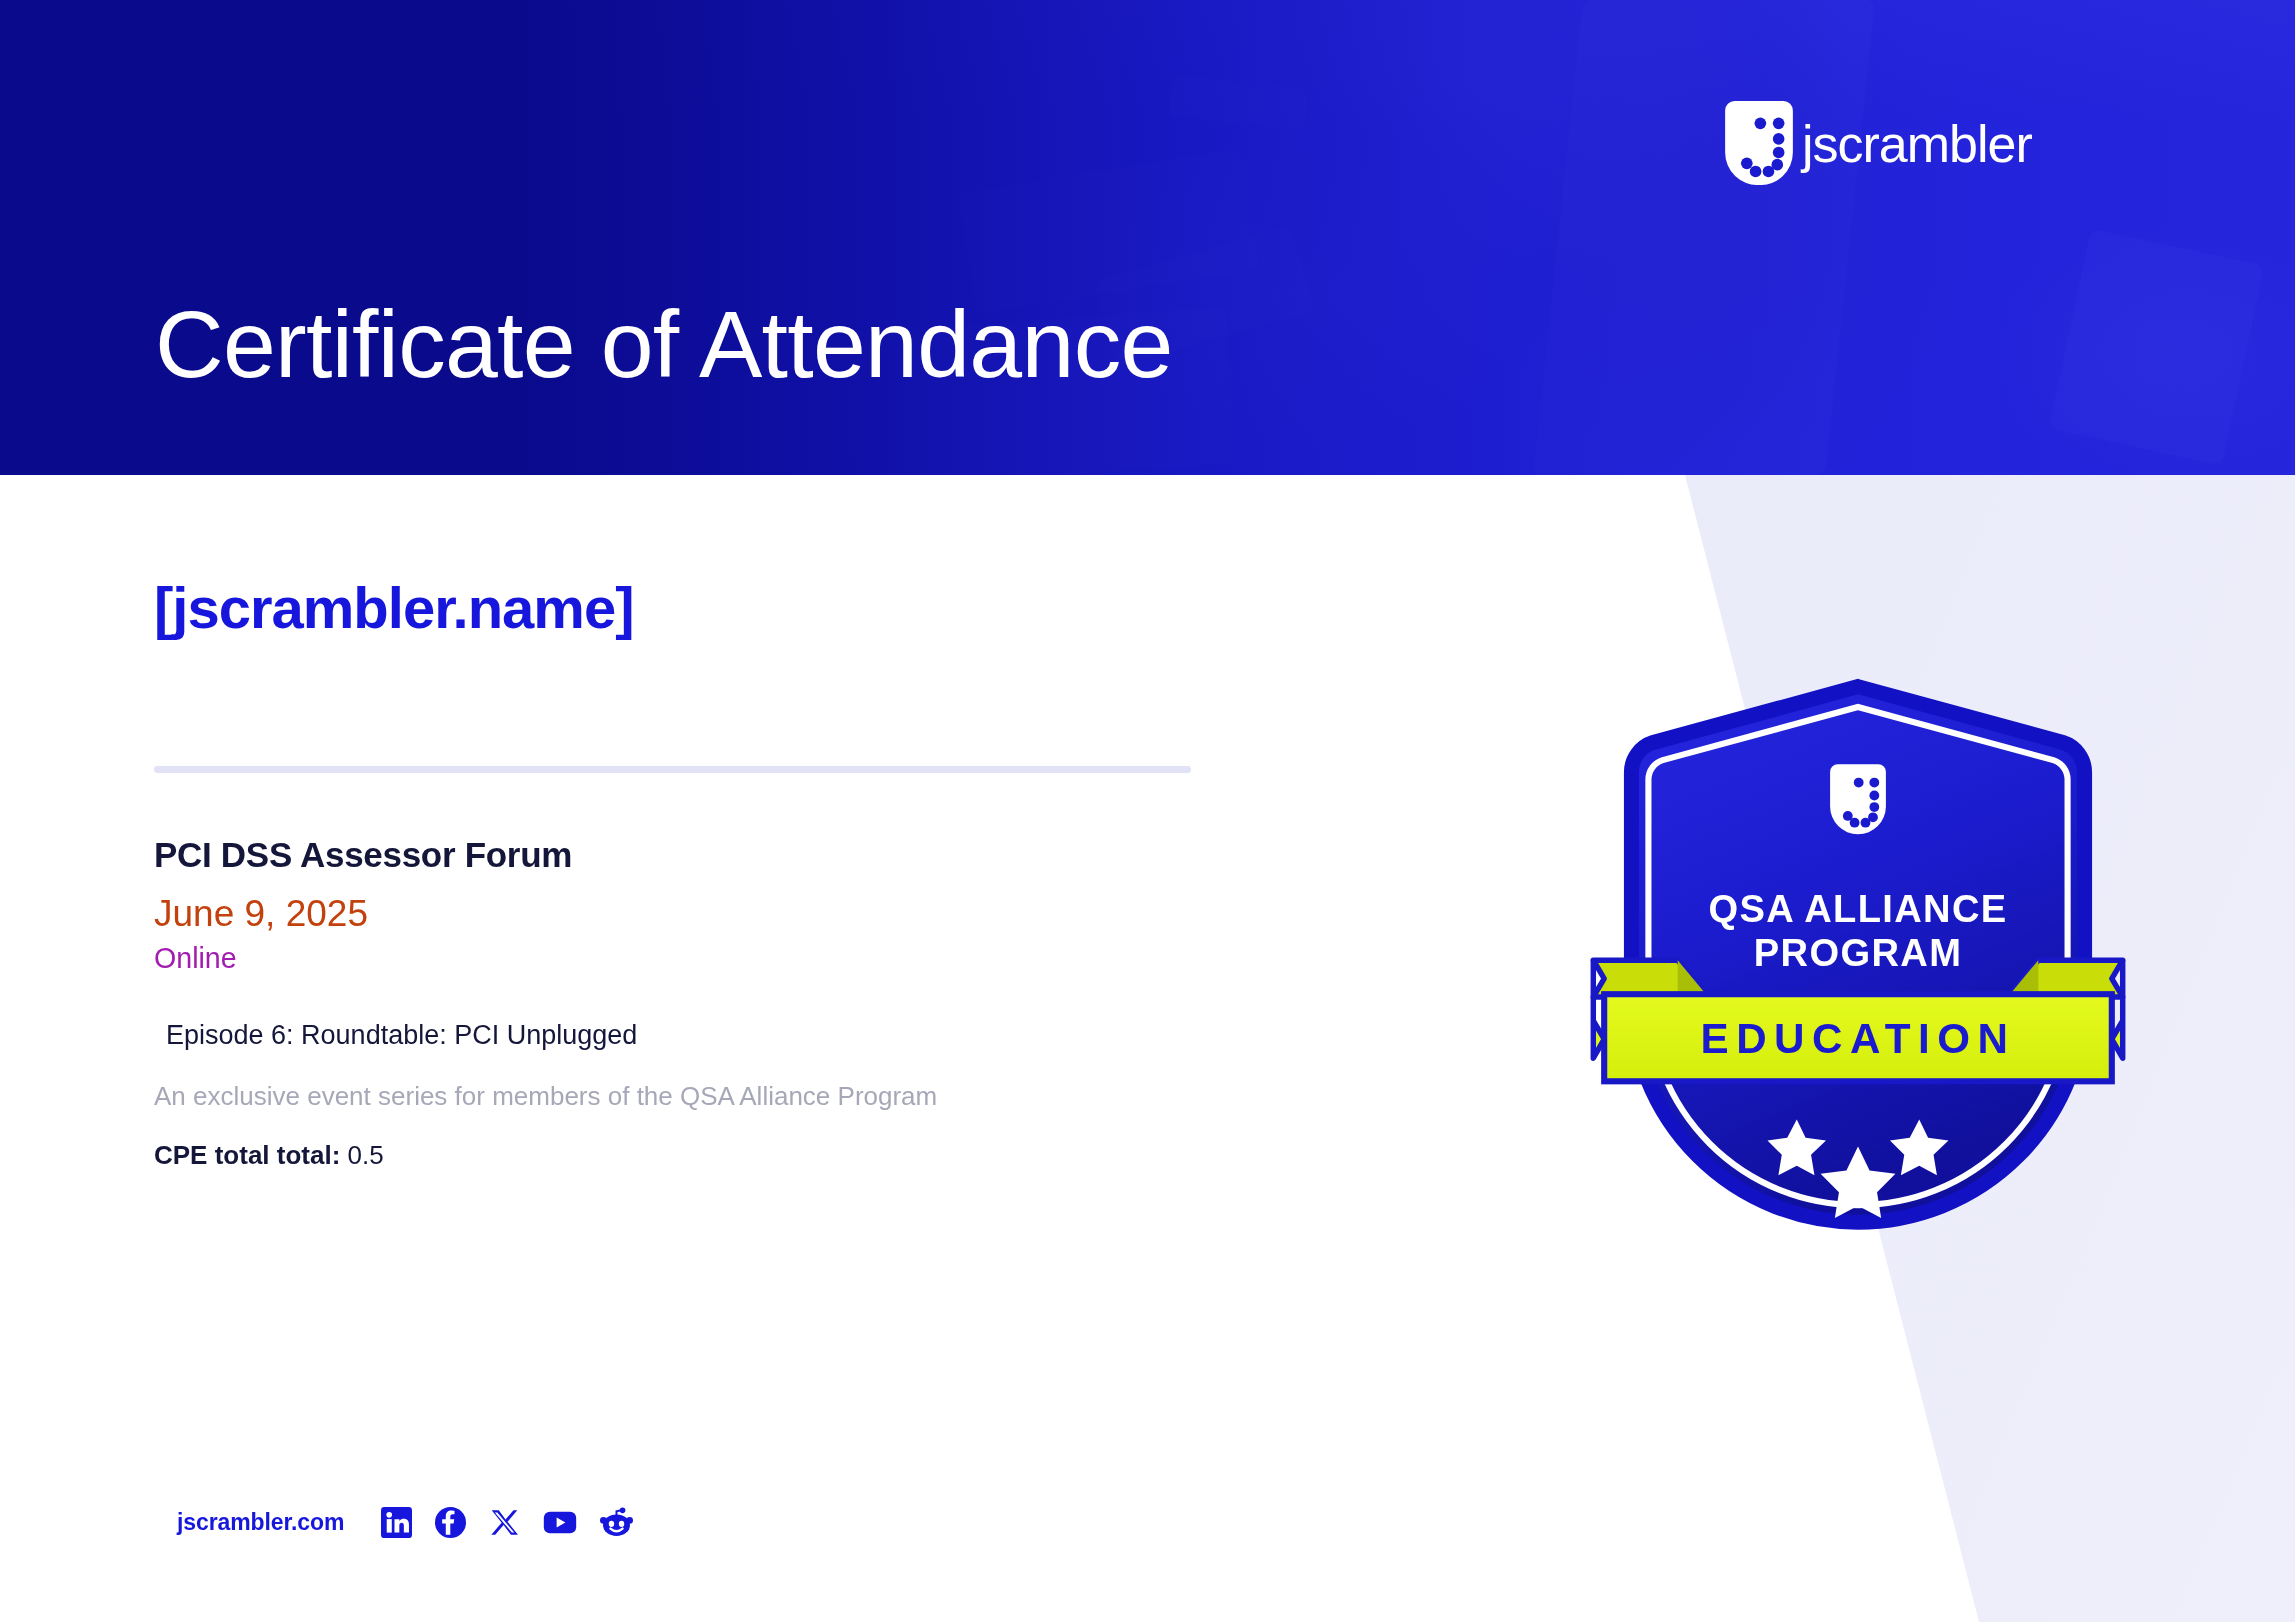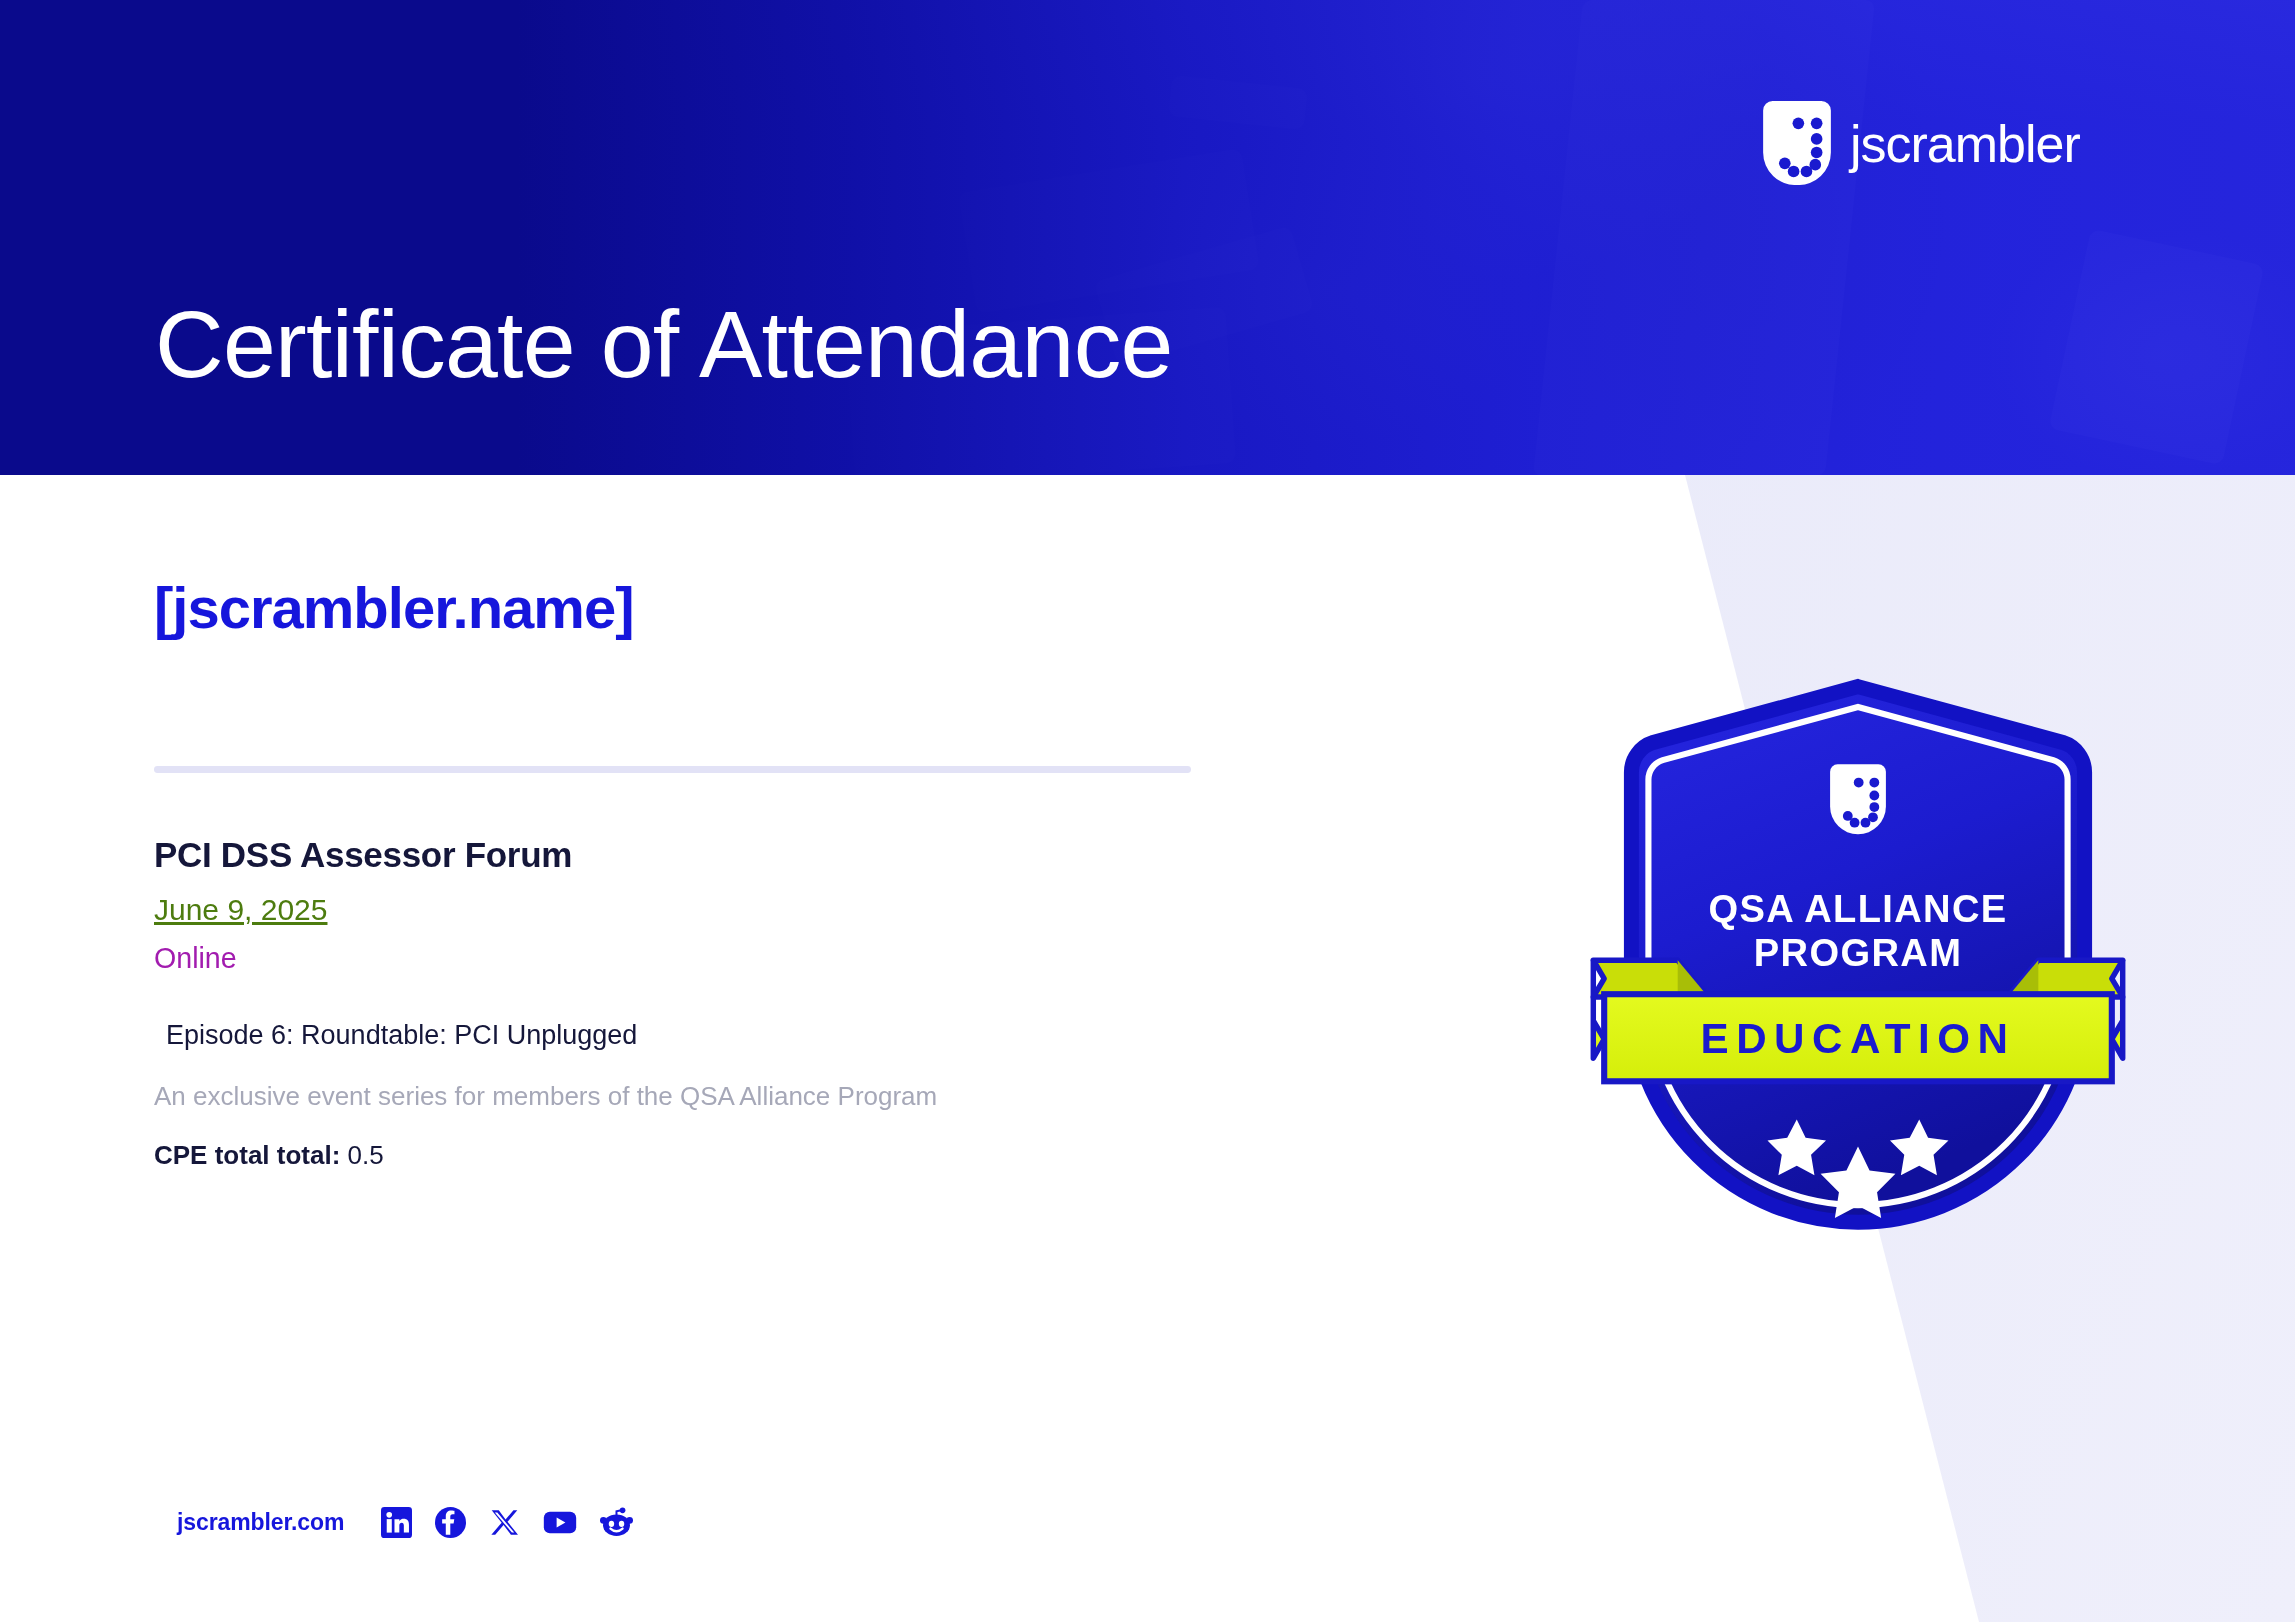--- a/index.html
+++ b/index.html
@@ -79,25 +79,25 @@
     line-height: 1;
     letter-spacing: -0.7px;
     color: #ffffff;
     font-weight: 400;
     white-space: nowrap;
   }
 
   
   .brand-logo {
     position: absolute;
-    left: 1763px;
+    left: 1725px;
     top: 101px;
     display: flex;
     align-items: center;
-    gap: 19px;
+    gap: 9px;
   }
   .brand-logo .mark { display: block; }
   .brand-logo .wordmark {
     font-size: 52px;
     letter-spacing: -1px;
     color: #ffffff;
     font-weight: 400;
     line-height: 1;
   }
 
@@ -142,25 +142,24 @@
     font-size: 35px;
     font-weight: 700;
     color: #15173A;
     letter-spacing: -0.3px;
     white-space: nowrap;
   }
   .event-date {
     position: absolute;
     left: 154px;
     top: 893px;
-    font-size: 30px;
-    font-weight: 400;
-    color: #4d7c0f;
-    white-space: nowrap;
-    text-decoration: underline;
+    font-size: 37px;
+    font-weight: 400;
+    color: #c2410c;
+    white-space: nowrap;
   }
   .event-location {
     position: absolute;
     left: 154px;
     top: 942px;
     font-size: 28.6px;
     font-weight: 400;
     color: #a21caf;
     white-space: nowrap;
   }

